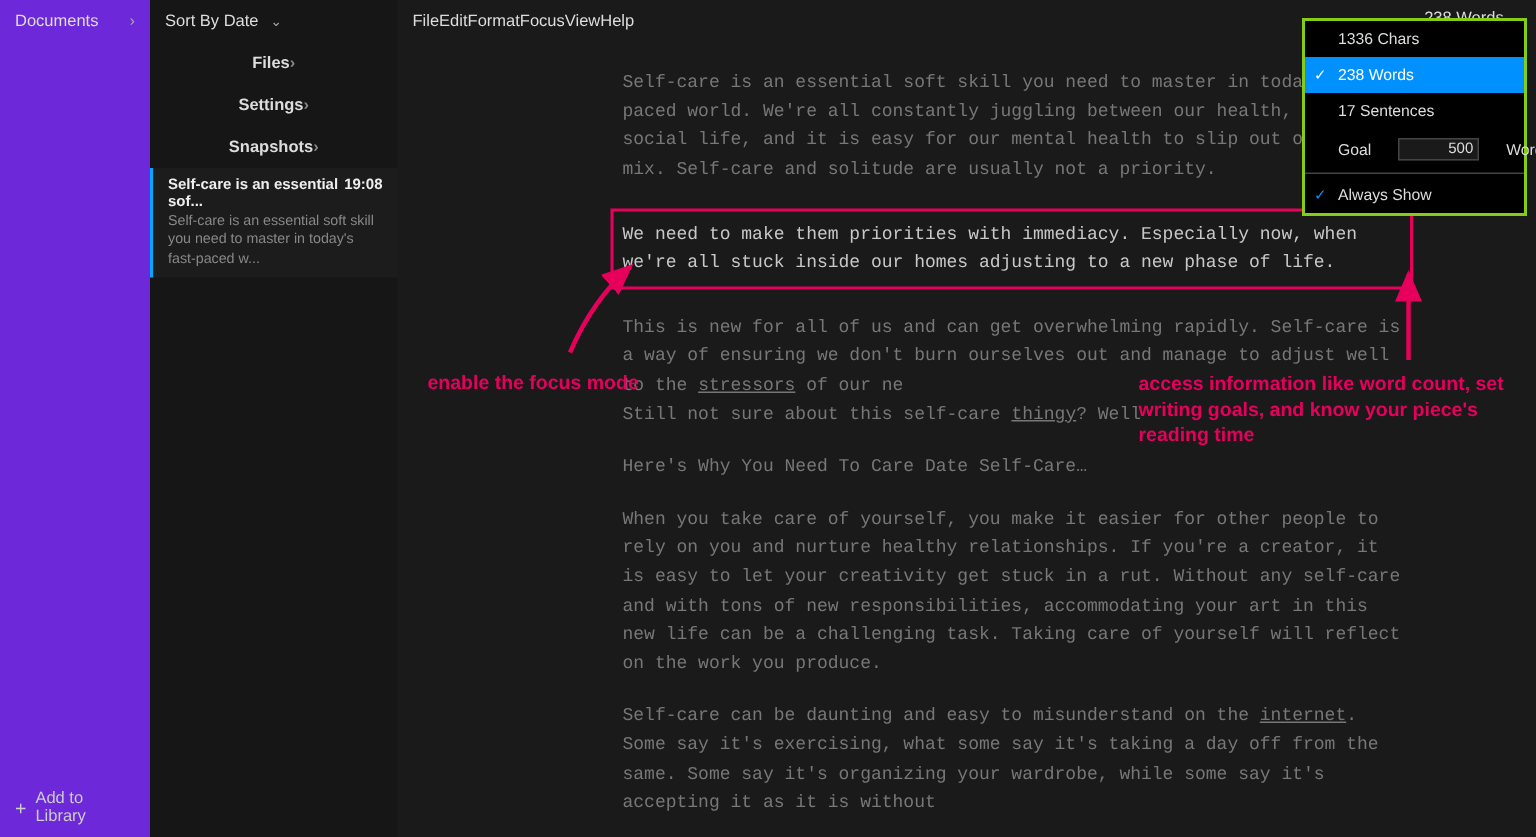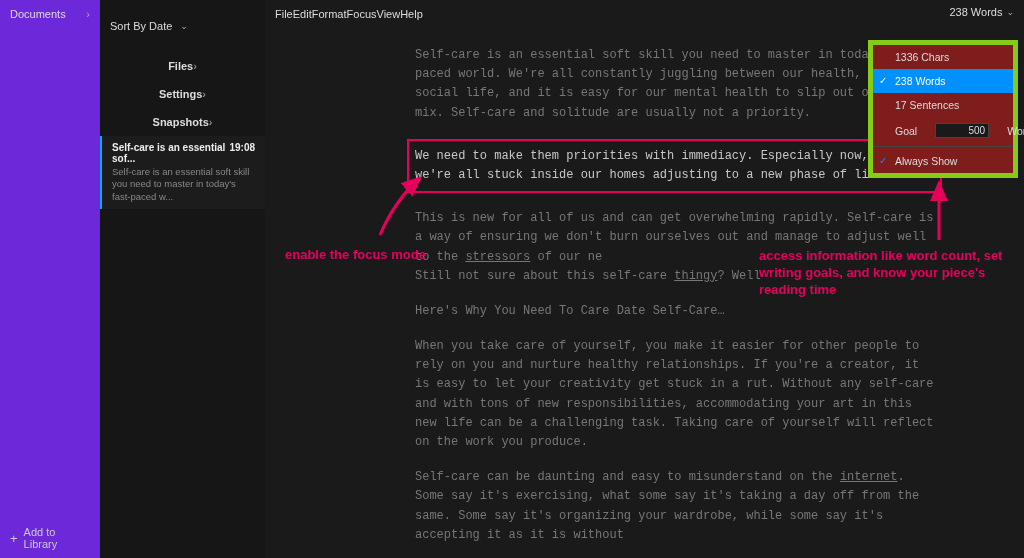--- a/index.html
+++ b/index.html
@@ -52,21 +52,21 @@
     
     .sidebar {
       width: 165px;
       background: #161616;
       display: flex;
       flex-direction: column;
     }
     .sort-row {
       display: flex;
       align-items: center;
-      padding: 20px 10px;
+      padding: 8px 10px;
       color: #ddd;
       font-size: 11px;
       gap: 8px;
     }
     .chevron-down {
       font-size: 9px;
       color: #aaa;
     }
     .collapsible {
       display: flex;
@@ -145,25 +145,25 @@
       right: 10px;
       display: flex;
       align-items: center;
       gap: 4px;
       color: #ddd;
       font-size: 11px;
       cursor: pointer;
     }
     .stats-panel {
       position: absolute;
-      top: 40px;
+      top: 12px;
       right: 6px;
       width: 150px;
-      background: #7f1d1d;
-      border: 5px solid #84cc16;
+      background: #000000;
+      border: 2px solid #84cc16;
       color: #ddd;
       font-size: 10.5px;
       z-index: 10;
     }
     .stats-row {
       padding: 6px 10px 6px 22px;
       position: relative;
     }
     .stats-row.selected {
       background: #0091ff;

